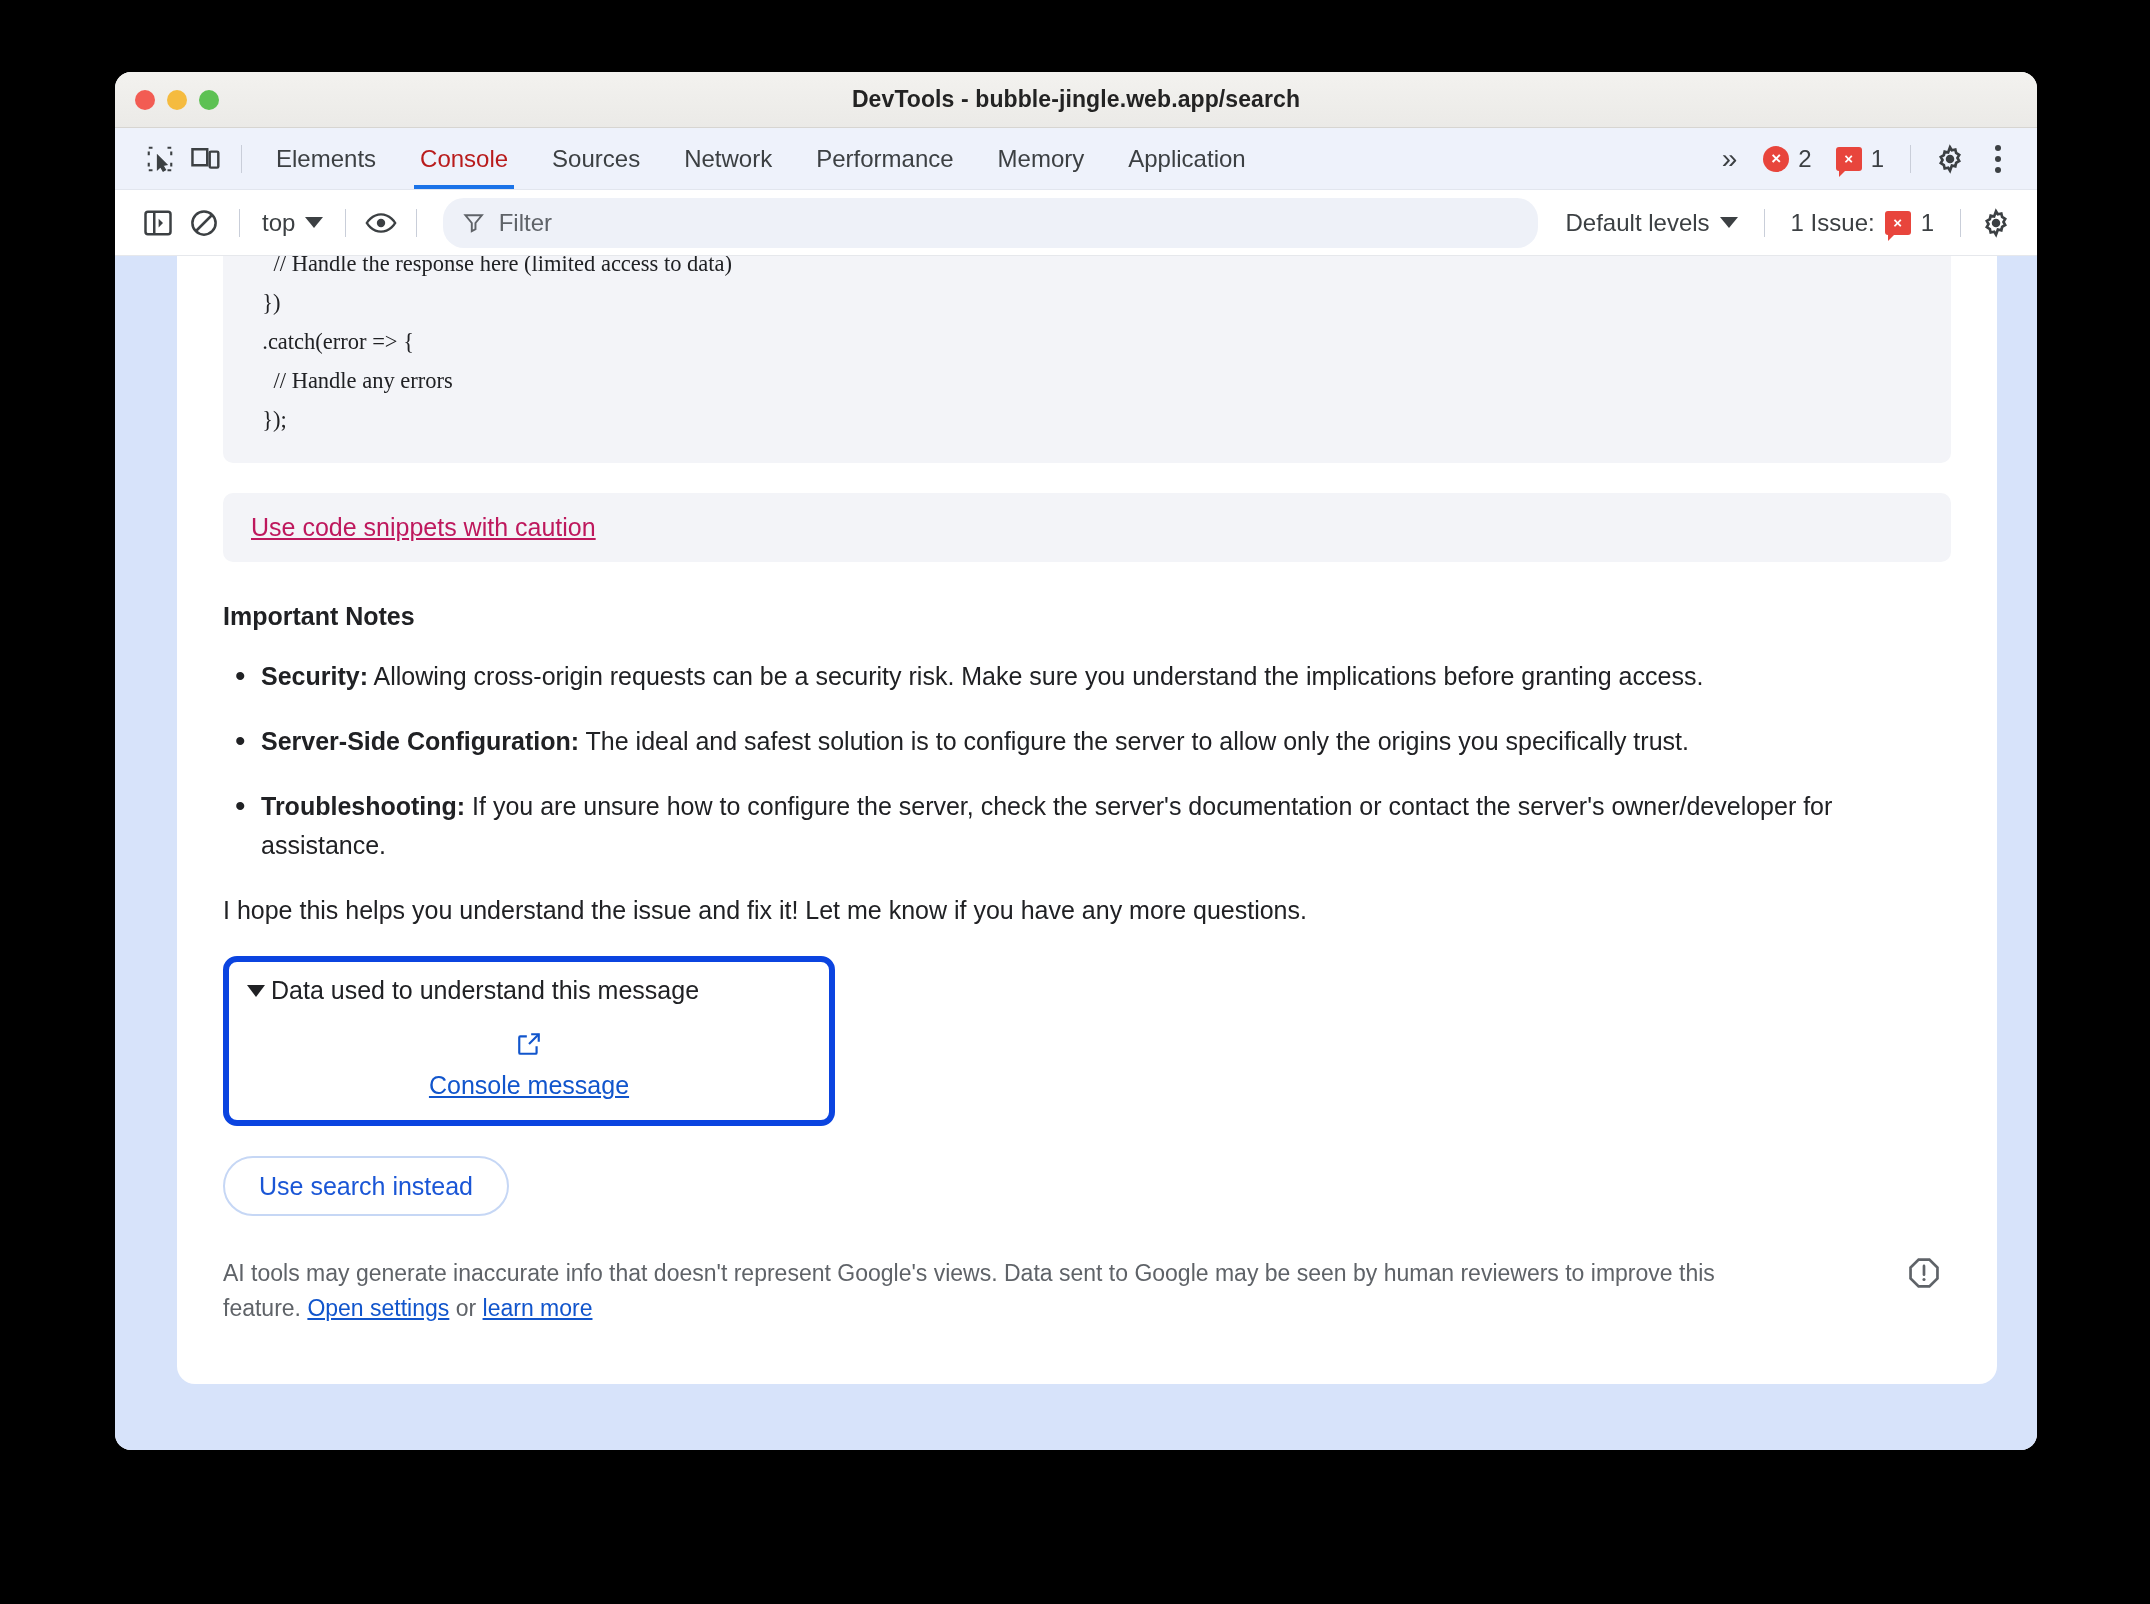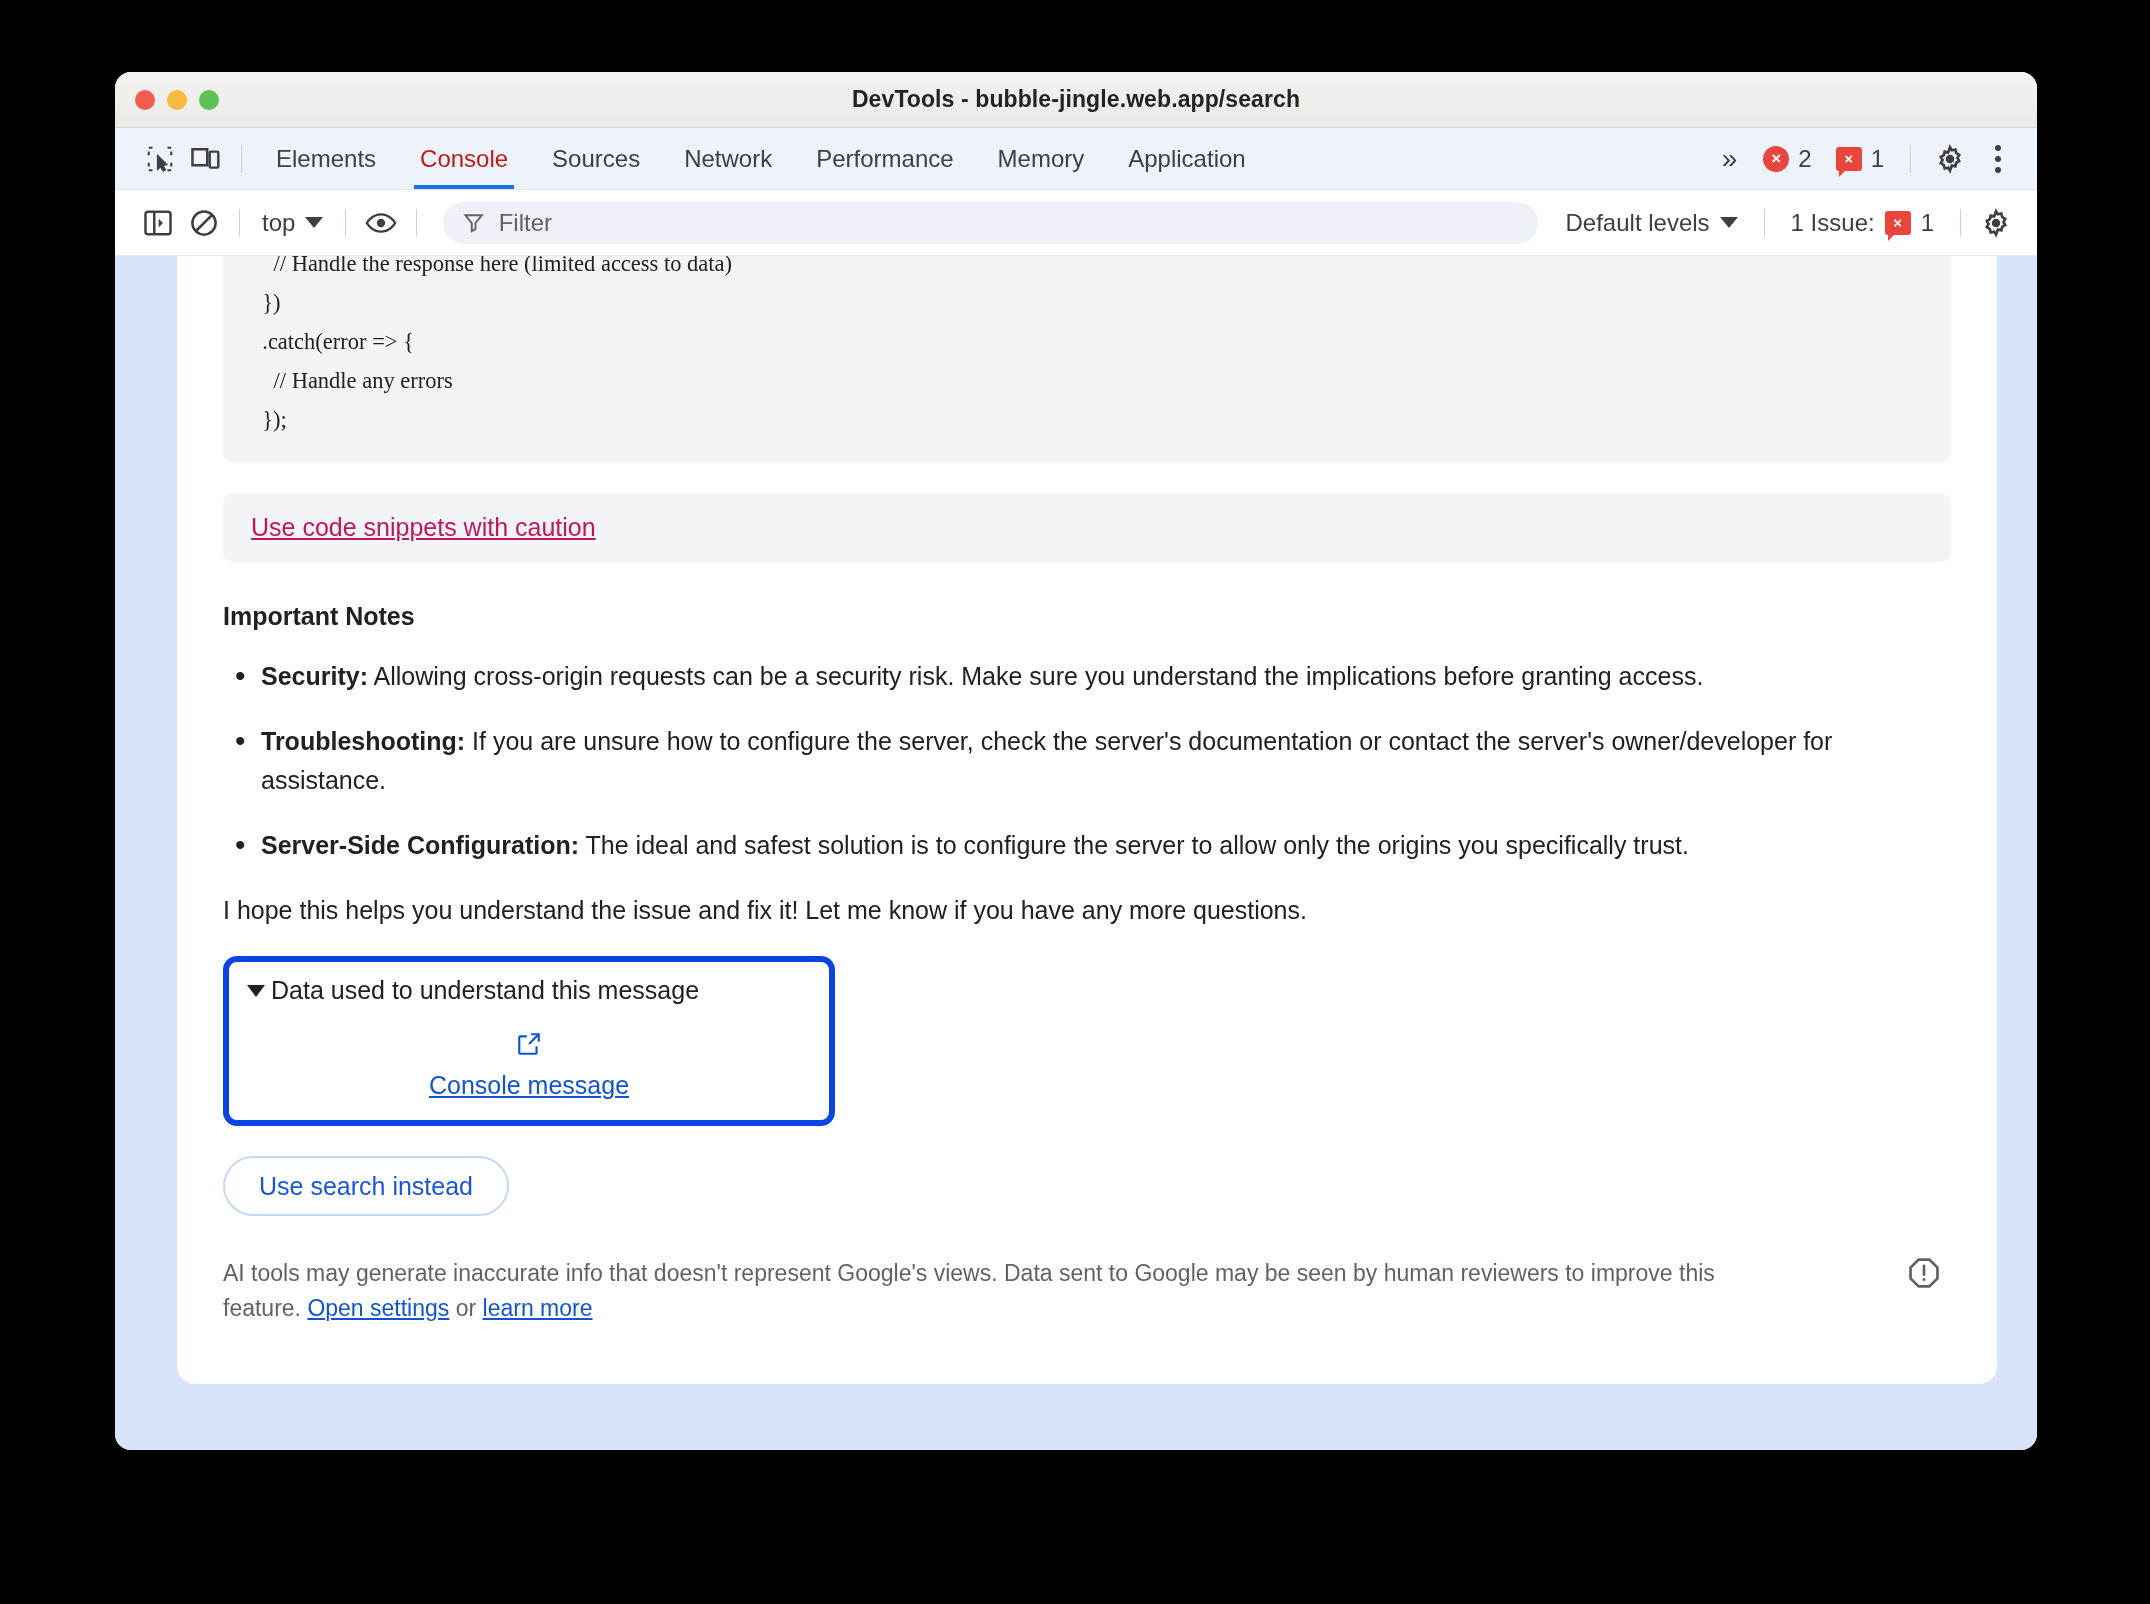--- a/index.html
+++ b/index.html
@@ -113,21 +113,21 @@
     display: flex; align-items: center; gap: 10px;
     padding: 0 10px; white-space: nowrap;
   }
   .caret-down {
     width: 0; height: 0;
     border-left: 9px solid transparent;
     border-right: 9px solid transparent;
     border-top: 11px solid #3c4043;
   }
   .filterbox {
-    flex: 1; height: 42px;
+    flex: 1; height: 50px;
     background: #eef1f8; border-radius: 21px;
     display: flex; align-items: center; gap: 14px;
     padding: 0 20px; margin: 0 14px;
     color: #5f6368; font-size: 24px;
   }
   .filterbox input {
     border: none; background: transparent; outline: none;
     font-size: 24px; color: #3c4043;
     font-family: "Liberation Sans", sans-serif;
     width: 100%;
@@ -387,24 +387,24 @@
           <a href="#">Use code snippets with caution</a>
         </div>
 
         <h3 class="notes-title">Important Notes</h3>
 
         <ul class="notes">
           <li>
             <b>Security:</b><span> Allowing cross-origin requests can be a security risk. Make sure you understand the implications before granting access.</span>
           </li>
           <li>
-            <b>Troubleshooting:</b><span> If you are unsure how to configure the server, check the server's documentation or contact the server's owner/developer for assistance.</span>
+            <b>Server-Side Configuration:</b><span> The ideal and safest solution is to configure the server to allow only the origins you specifically trust.</span>
           </li>
           <li>
-            <b>Server-Side Configuration:</b><span> The ideal and safest solution is to configure the server to allow only the origins you specifically trust.</span>
+            <b>Troubleshooting:</b><span> If you are unsure how to configure the server, check the server's documentation or contact the server's owner/developer for assistance.</span>
           </li>
         </ul>
 
         <p class="closing">I hope this helps you understand the issue and fix it! Let me know if you have any more questions.</p>
 
         <div class="data-box">
           <div class="data-toggle">
             <span class="tri-down"></span>
             <span>Data used to understand this message</span>
           </div>

